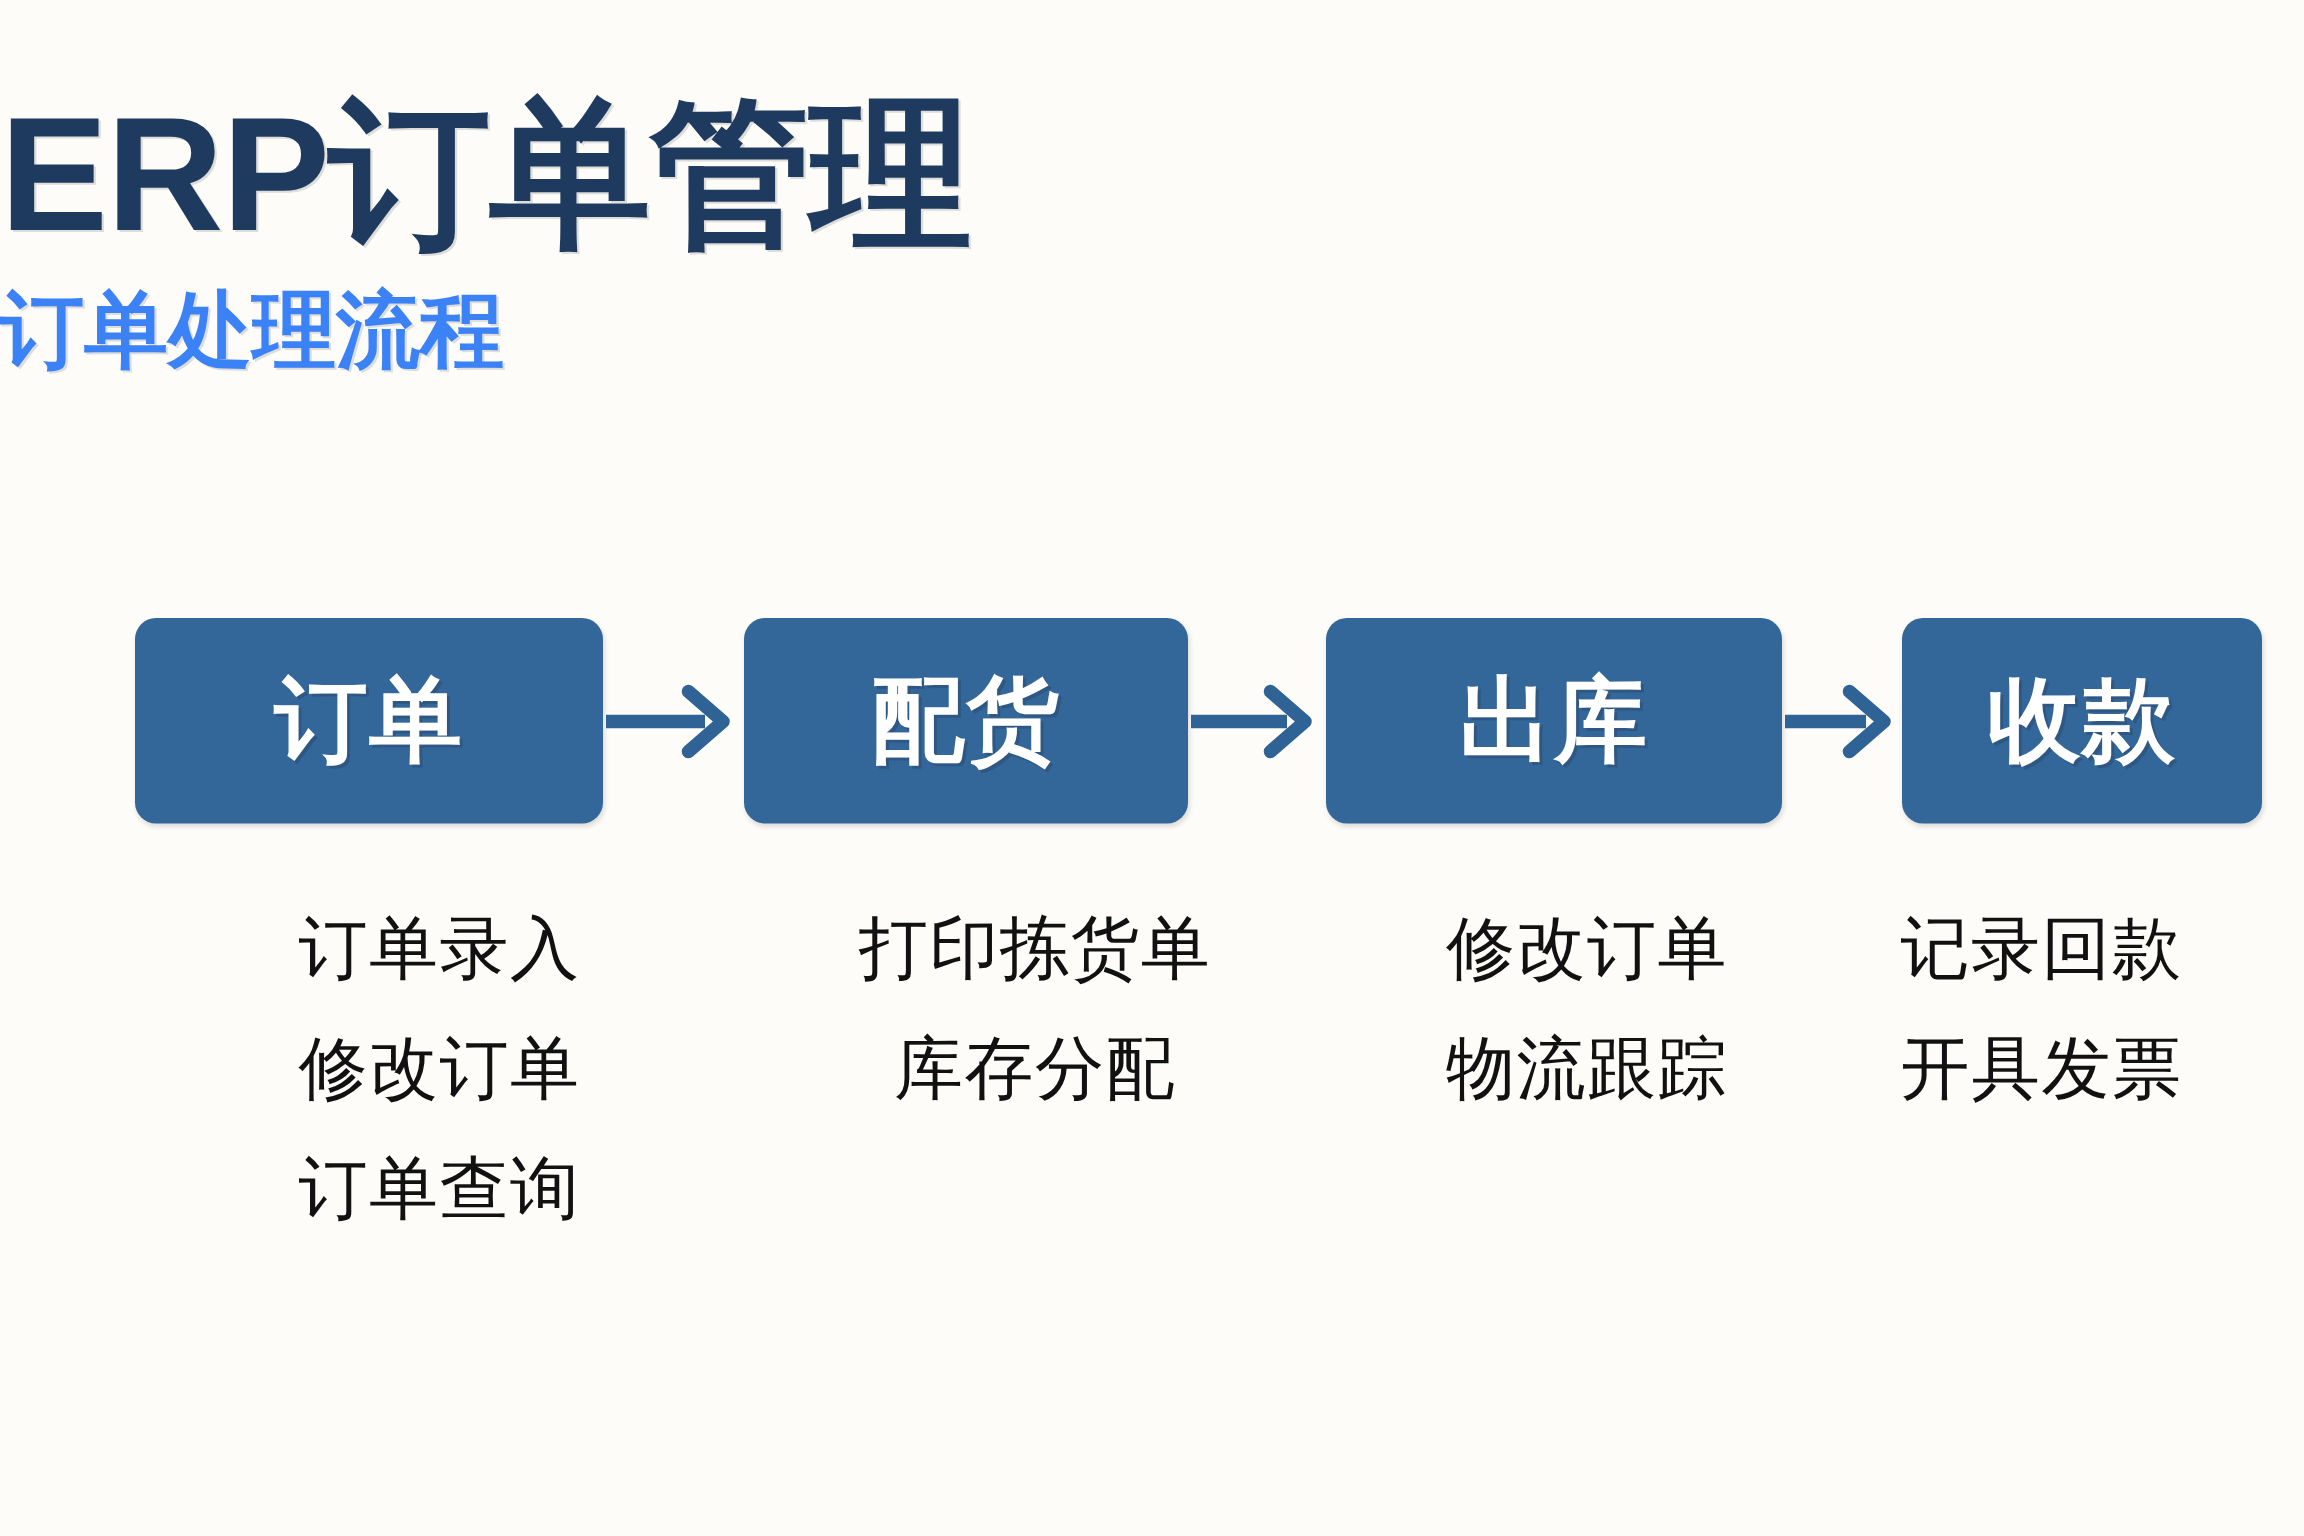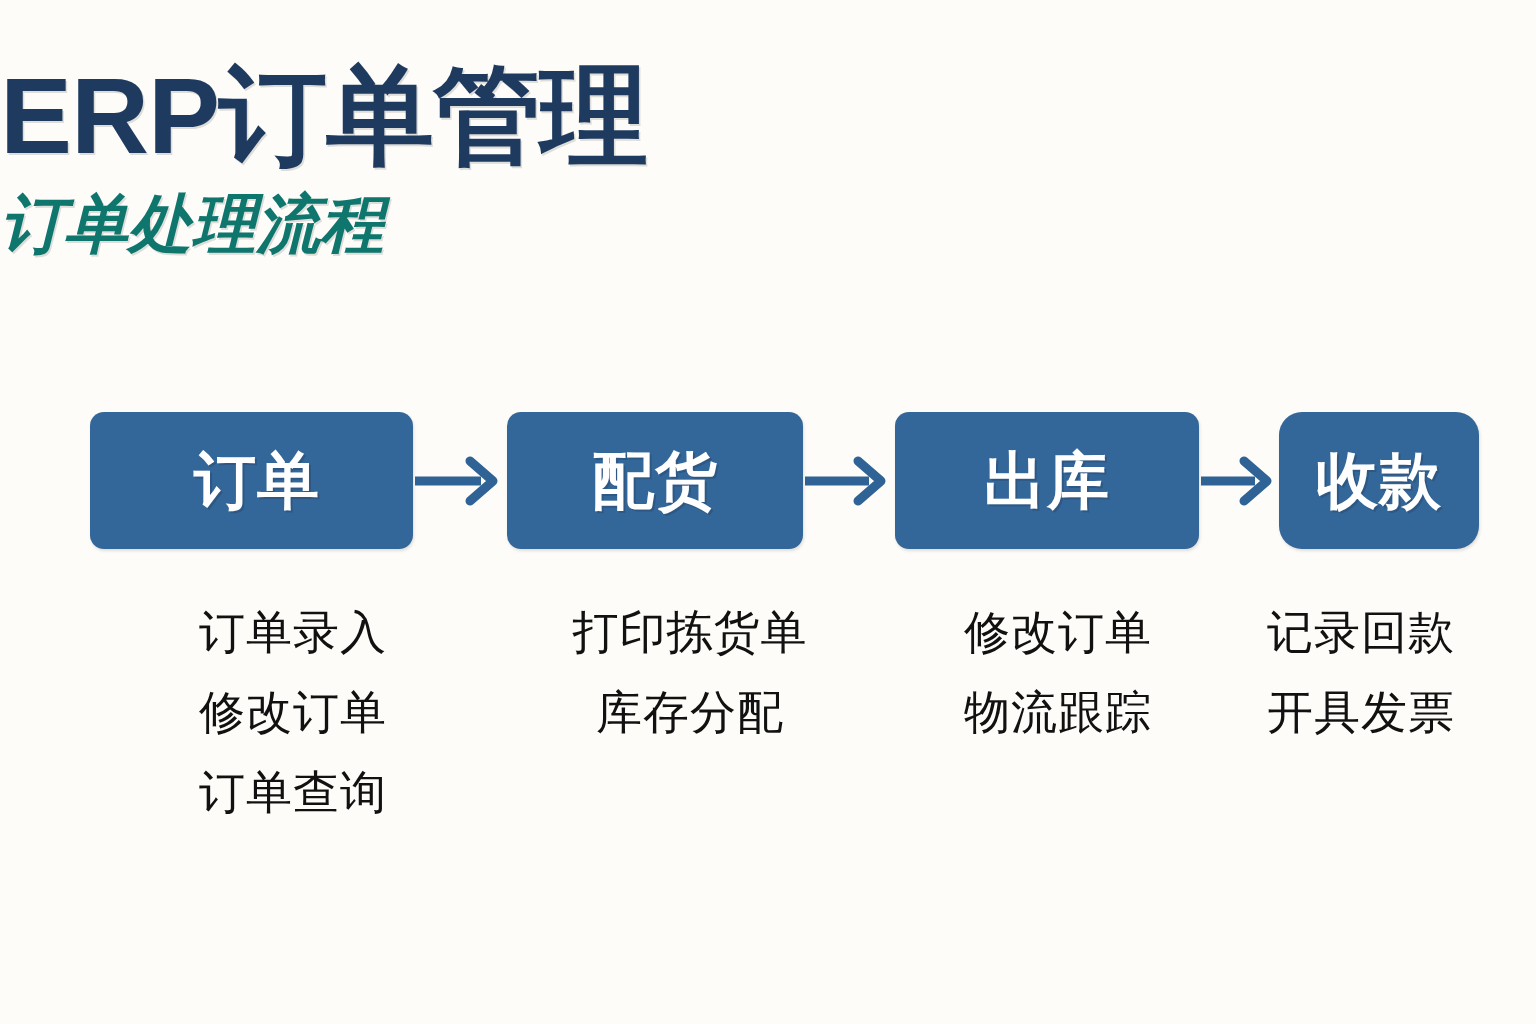--- a/index.html
+++ b/index.html
@@ -35,28 +35,27 @@
     font-weight: 700;
     color: #1f3a5f;
     letter-spacing: -1px;
     line-height: 1.08;
     margin: 0;
     white-space: nowrap;
     text-shadow: 1.5px 1.5px 0 rgba(150,150,150,0.30);
   }
 
   .sub-title {
-    font-size: 64px;
+    font-size: 56px;
     font-weight: 700;
-    color: #0f766e;
+    color: #3b82f6;
     line-height: 1.12;
     margin: 14px 0 0 0;
     white-space: nowrap;
     text-shadow: 1.5px 1.5px 0 rgba(150,150,150,0.30);
-    font-style: italic;
   }
 
   
   .flow-row {
     position: absolute;
     top: 412px;
     left: 90px;
     width: 1366px;
     height: 137px;
     display: flex;
@@ -78,24 +77,24 @@
   .stage-box .stage-label {
     color: #ffffff;
     font-size: 62px;
     font-weight: 700;
     line-height: 1;
     white-space: nowrap;
     letter-spacing: 1px;
     text-shadow: 2px 2px 0 rgba(40,70,105,0.45);
   }
 
-  .box-w1 { width: 312px; padding-left: 11px; }
+  .box-w1 { width: 312px; }
   .box-w2 { width: 296px; justify-content: center; }
   .box-w3 { width: 304px; }
-  .box-w4 { width: 200px; border-radius: 23px; }
+  .box-w4 { width: 240px; }
 
   .arrow {
     flex: none;
     display: flex;
     align-items: center;
     justify-content: center;
   }
   .arrow svg { display: block; }
 
   .arrow-gap1 { width: 94px; }

